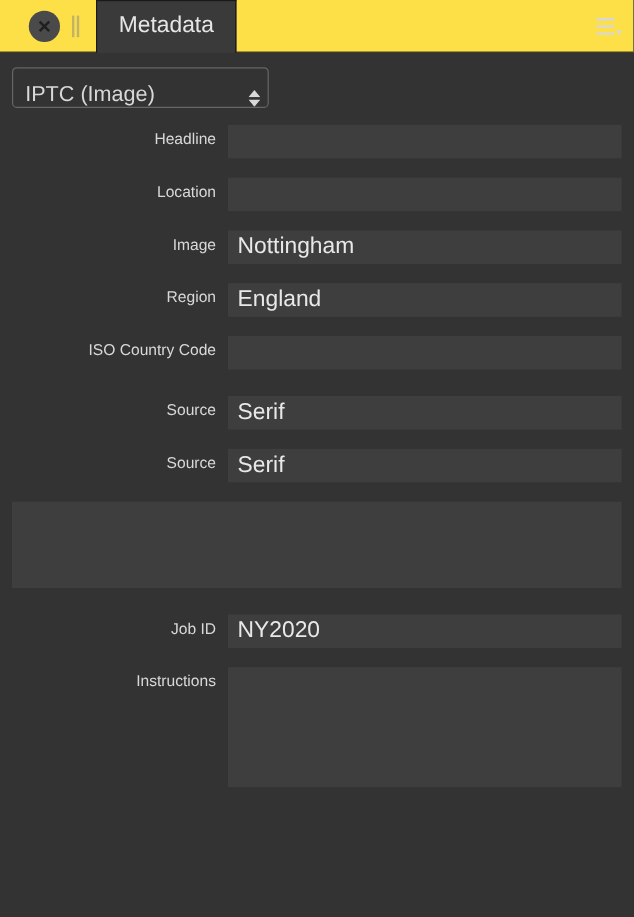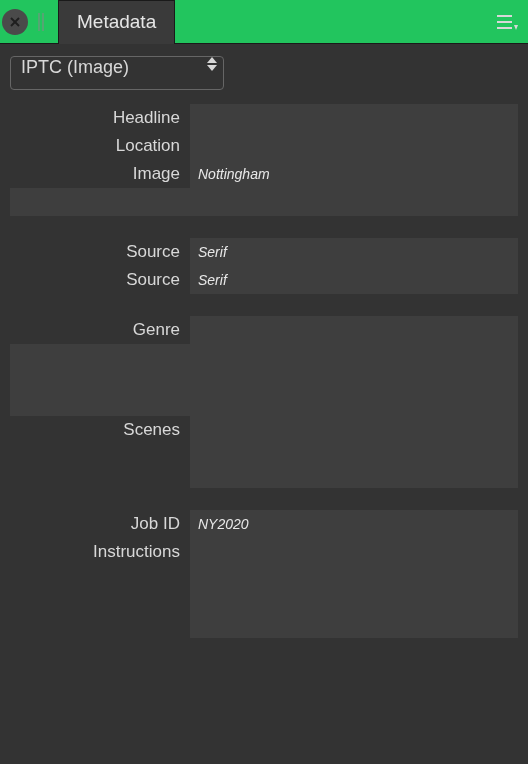--- a/index.html
+++ b/index.html
@@ -7,24 +7,24 @@
     width: 528px;
     height: 764px;
     background: #333333;
     font-family: -apple-system, "Helvetica Neue", Arial, sans-serif;
     color: #d8d8d8;
     font-size: 18px;
     overflow: hidden;
   }
   .titlebar {
     height: 44px;
-    background: #22c55e;
+    background: #fde047;
     display: flex;
     align-items: center;
-    padding: 0 2px;
+    padding: 0 24px;
     border-bottom: 1px solid #1a1a1a;
     position: relative;
   }
   .close-btn {
     width: 26px; height: 26px;
     border-radius: 50%;
     background: #4a4a4a;
     display: flex; align-items: center; justify-content: center;
     margin-right: 10px;
     cursor: pointer;
@@ -66,66 +66,65 @@
 
   .toolbar {
     padding: 12px 10px 8px 10px;
   }
   .dropdown {
     width: 214px;
     height: 34px;
     border: 1px solid #666;
     border-radius: 4px;
     display: flex;
-    align-items: flex-start;
+    align-items: flex-end;
     justify-content: space-between;
     padding: 0 6px 0 10px;
     background: #333;
     cursor: pointer;
   }
   .dropdown .dd-label { font-size: 18px; color: #d8d8d8; }
   .dropdown .dd-arrows {
     display: flex; flex-direction: column; gap: 2px;
   }
   .dd-arrows svg { display:block; }
 
   .form {
     padding: 6px 10px 10px 10px;
   }
   .row {
     display: flex;
     align-items: flex-start;
   }
-  .row + .row { margin-top: 0; }
+  .row + .row { margin-top: 16px; }
   .group-gap { margin-top: 22px !important; }
   .lbl {
     width: 180px;
     text-align: right;
     padding-right: 10px;
     padding-top: 4px;
-    font-size: 17px;
+    font-size: 13px;
     color: #d8d8d8;
     flex-shrink: 0;
   }
   .fld {
     flex: 1;
     min-width: 0;
   }
   .fld input, .fld textarea {
     width: 100%;
     background: #3e3e3e;
     border: none;
     color: #e8e8e8;
-    font-size: 14px;
+    font-size: 19px;
     font-family: inherit;
     padding: 4px 8px;
     outline: none;
     resize: none;
     border-radius: 0;
-    font-style: italic;
   }
   .fld input { height: 28px; }
   .fld textarea { display:block; }
   .ta-sm { height: 72px; }
   .ta-md { height: 100px; }
 </style>
 </head>
 <body>
 
 <div class="titlebar">
@@ -176,53 +175,48 @@
   <div class="row">
     <div class="lbl">Location</div>
     <div class="fld"><input type="text" style=""></div>
   </div>
 
   <div class="row">
     <div class="lbl">Image</div>
     <div class="fld"><input type="text" value="Nottingham" style=""></div>
   </div>
 
-
-
-  <div class="row">
+  <div class="row">
+    <div class="lbl">Region</div>
+    <div class="fld"><input type="text" value="England" style=""></div>
+  </div>
+
+
+  <div class="row">
+    <div class="lbl">ISO Country Code</div>
     <div class="fld"><input type="text" style=""></div>
   </div>
 
   <div class="row group-gap">
     <div class="lbl">Source</div>
     <div class="fld"><input type="text" value="Serif" style=""></div>
   </div>
 
   <div class="row">
     <div class="lbl">Source</div>
     <div class="fld"><input type="text" value="Serif" style=""></div>
   </div>
 
-  <div class="row group-gap">
-    <div class="lbl">Genre</div>
-    <div class="fld"><input type="text" style=""></div>
-  </div>
 
   <div class="row">
     <div class="fld">
         <textarea class="ta-sm" style=""></textarea>
       </div>
   </div>
 
-  <div class="row">
-    <div class="lbl">Scenes</div>
-    <div class="fld">
-        <textarea class="ta-sm" style=""></textarea>
-      </div>
-  </div>
 
   <div class="row group-gap">
     <div class="lbl">Job ID</div>
     <div class="fld"><input type="text" value="NY2020" style=""></div>
   </div>
 
   <div class="row">
     <div class="lbl">Instructions</div>
     <div class="fld">
         <textarea class="ta-md" style=""></textarea>

